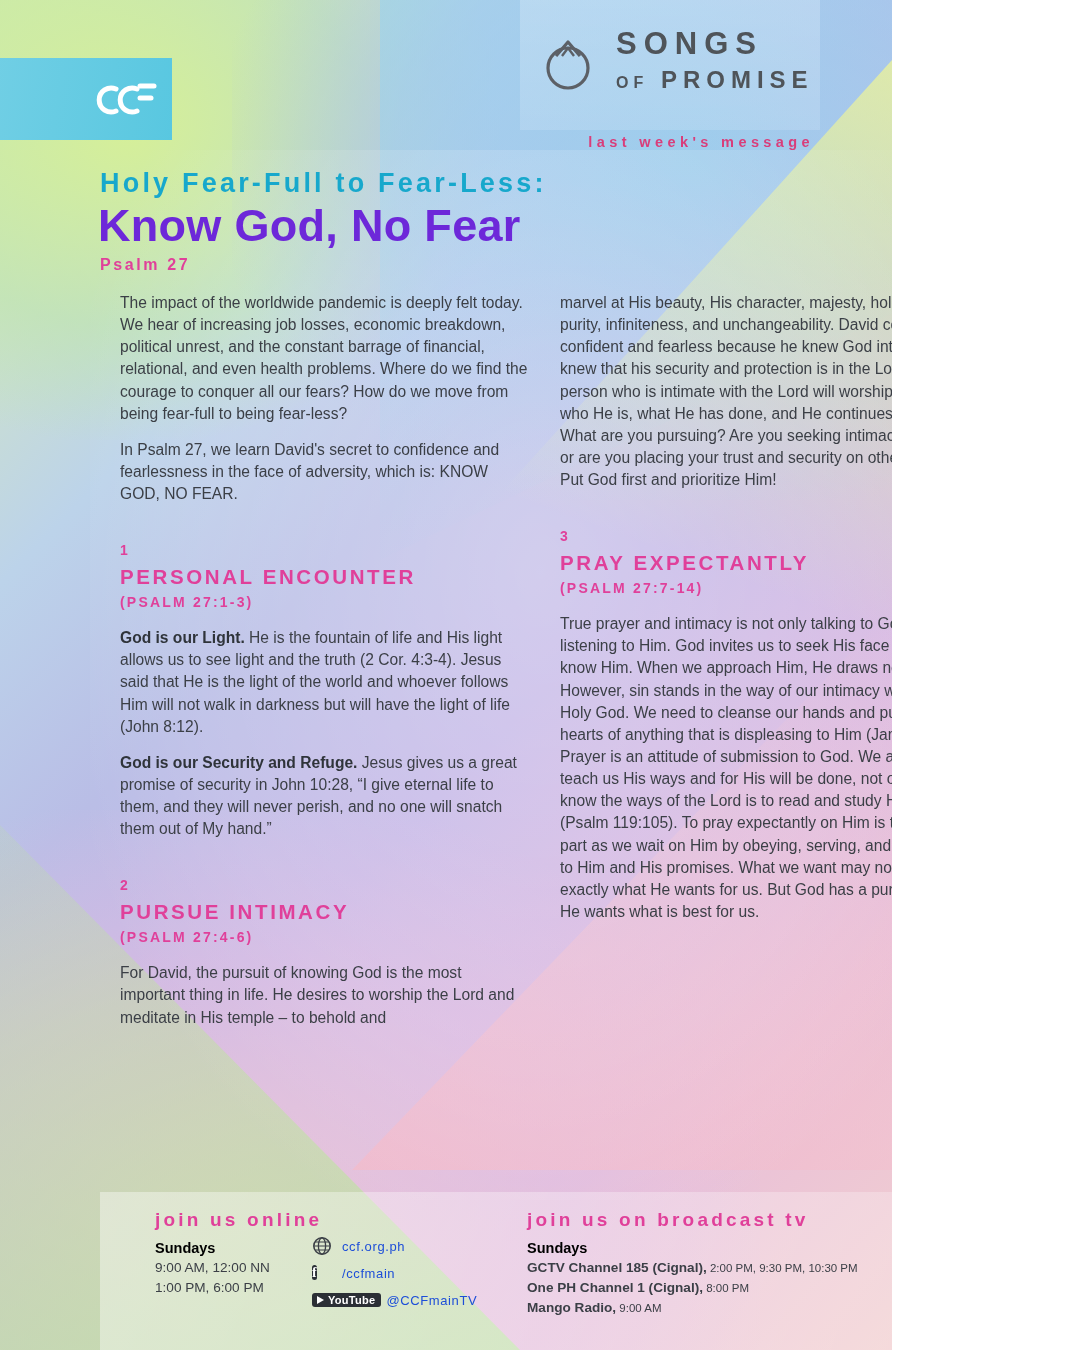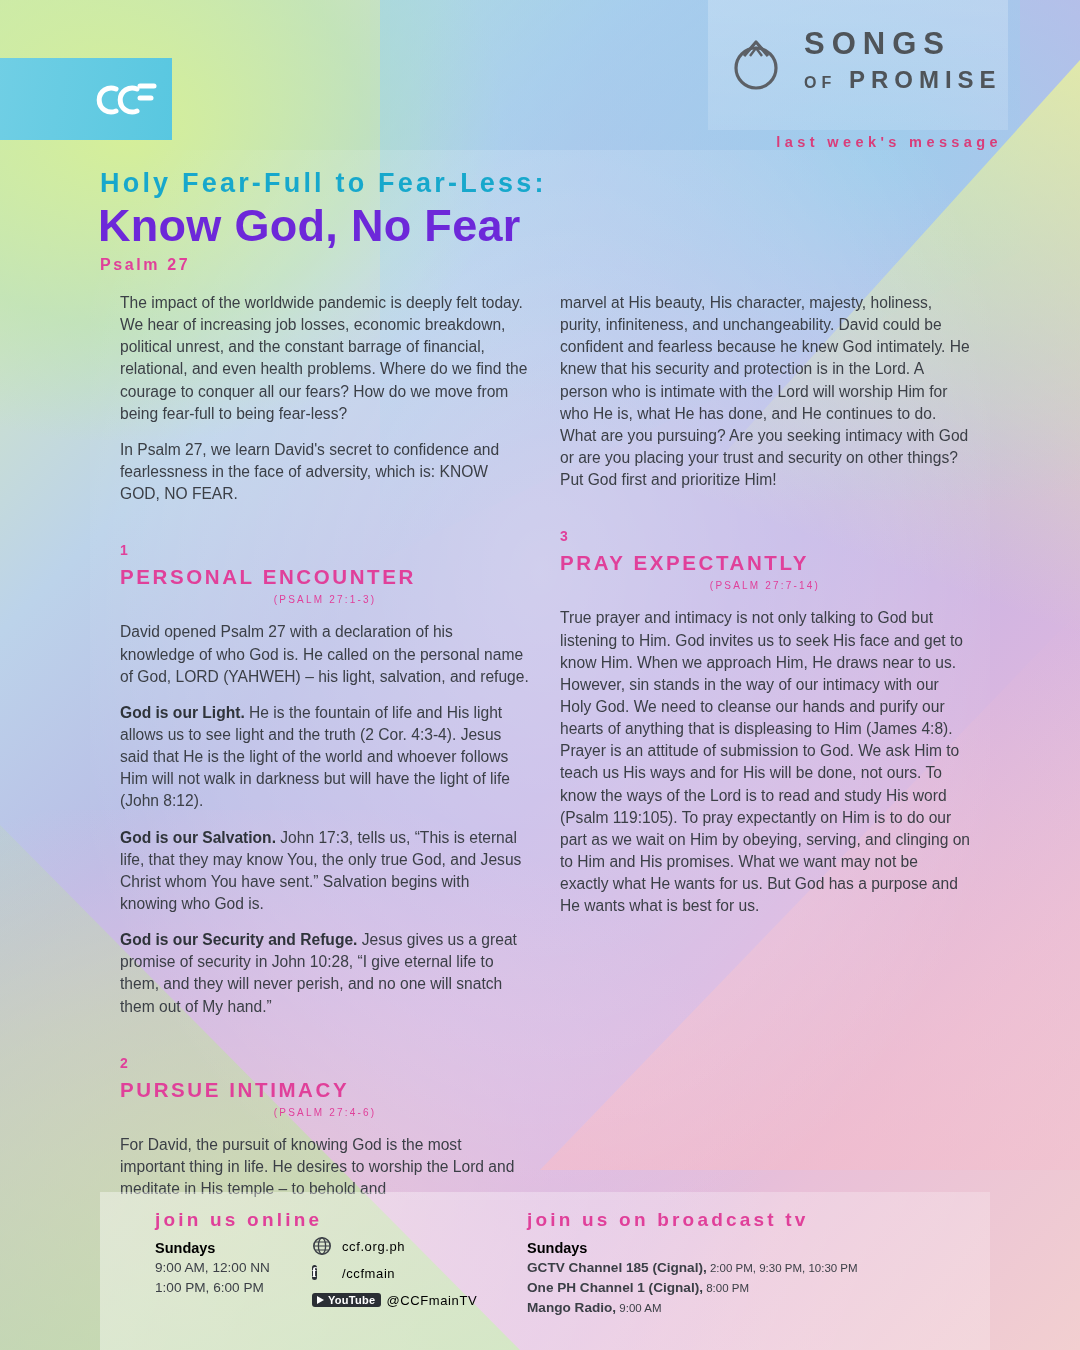--- a/index.html
+++ b/index.html
@@ -3,21 +3,21 @@
 <meta charset="utf-8">
 <style>
   * { box-sizing: border-box; margin: 0; padding: 0; }
   html, body {
     width: 1080px; height: 1350px;
     font-family: "Liberation Sans", sans-serif;
     overflow: hidden;
   }
   #page {
     position: relative;
-    width: 1080px; height: 1350px;
+    width: 892px; height: 1350px;
     background: #c9b6e4;
     overflow: hidden;
   }
   
   .bg-base {
     position: absolute; inset: 0;
     background:
       linear-gradient(135deg, #dff0a8 0%, #cfe3c8 12%, #bcd3ea 26%, #b9bde6 40%, #c2b4e6 55%, #d8b6e0 70%, #e9c0d8 82%, #f2cfd0 100%);
   }
   .bg-blob1 {
@@ -121,23 +121,22 @@
 
   .pt-num {
     font-size: 14px; font-weight: bold; color: #e0409a; letter-spacing: 1px;
     margin-bottom: 1px;
   }
   .pt-head {
     font-size: 20.5px; font-weight: bold; letter-spacing: 2.6px; color: #e0409a;
     margin-bottom: 2px;
   }
   .pt-sub {
-    font-size: 10px; font-weight: normal; letter-spacing: 2.2px; color: #e0409a;
+    font-size: 14px; font-weight: bold; letter-spacing: 2.2px; color: #e0409a;
     margin-bottom: 14px;
-    text-align: center;
   }
   .spacer-block { height: 22px; }
   
   .footer {
     position: absolute; left: 100px; top: 1192px; width: 890px; height: 158px;
     background: linear-gradient(110deg, rgba(255,255,255,0.40), rgba(255,255,255,0.22));
   }
   .foot-h {
     position: absolute; font-size: 19px; font-weight: bold; letter-spacing: 3.2px; color: #e0409a;
   }
@@ -153,21 +152,21 @@
   .foot-line b { font-weight: bold; }
   .sm { font-size: 11.5px; }
 
   .social {
     position: absolute; left: 312px; top: 1236px; width: 200px;
   }
   .social-row {
     display: flex; align-items: center; margin-bottom: 7px; height: 20px;
   }
   .social-row .ic { width: 20px; height: 20px; margin-right: 10px; flex: none; }
-  .social-row .tx { font-size: 13px; color: #000000; letter-spacing: 0.6px; }
+  .social-row .tx { font-size: 13px; color: #1d4ed8; letter-spacing: 0.6px; }
   .yt-badge {
     display: inline-flex; align-items: center; background: #2b2f35; color: #fff;
     border-radius: 3px; padding: 1px 5px; font-size: 11px; font-weight: bold;
     letter-spacing: 0.3px; margin-right: 6px;
   }
   .yt-badge .play {
     width: 0; height: 0; border-left: 7px solid #fff;
     border-top: 4.5px solid transparent; border-bottom: 4.5px solid transparent;
     margin-right: 4px;
   }
@@ -229,23 +228,21 @@
 
   <div class="col left">
     <p>The impact of the worldwide pandemic is deeply felt today. We hear of increasing job losses, economic breakdown, political unrest, and the constant barrage of financial, relational, and even health problems. Where do we find the courage to conquer all our fears? How do we move from being fear-full to being fear-less?</p>
     <p>In Psalm 27, we learn David's secret to confidence and fearlessness in the face of adversity, which is: KNOW GOD, NO FEAR.</p>
 
     <div class="spacer-block"></div>
     <div class="pt-num">1</div>
     <div class="pt-head">PERSONAL ENCOUNTER</div>
     <div class="pt-sub">(PSALM 27:1-3)</div>
 
-    <p>David opened Psalm 27 with a declaration of his knowledge of who God is. He called on the personal name of God, LORD (YAHWEH) – his light, salvation, and refuge.</p>
     <p><b>God is our Light.</b><span> He is the fountain of life and His light allows us to see light and the truth (2 Cor. 4:3-4). Jesus said that He is the light of the world and whoever follows Him will not walk in darkness but will have the light of life (John 8:12).</span></p>
-    <p><b>God is our Salvation.</b><span> John 17:3, tells us, “This is eternal life, that they may know You, the only true God, and Jesus Christ whom You have sent.” Salvation begins with knowing who God is.</span></p>
     <p><b>God is our Security and Refuge.</b><span> Jesus gives us a great promise of security in John 10:28, “I give eternal life to them, and they will never perish, and no one will snatch them out of My hand.”</span></p>
 
     <div class="spacer-block"></div>
     <div class="pt-num">2</div>
     <div class="pt-head">PURSUE INTIMACY</div>
     <div class="pt-sub">(PSALM 27:4-6)</div>
     <p>For David, the pursuit of knowing God is the most important thing in life. He desires to worship the Lord and meditate in His temple – to behold and</p>
   </div>
 
   <div class="col right">

